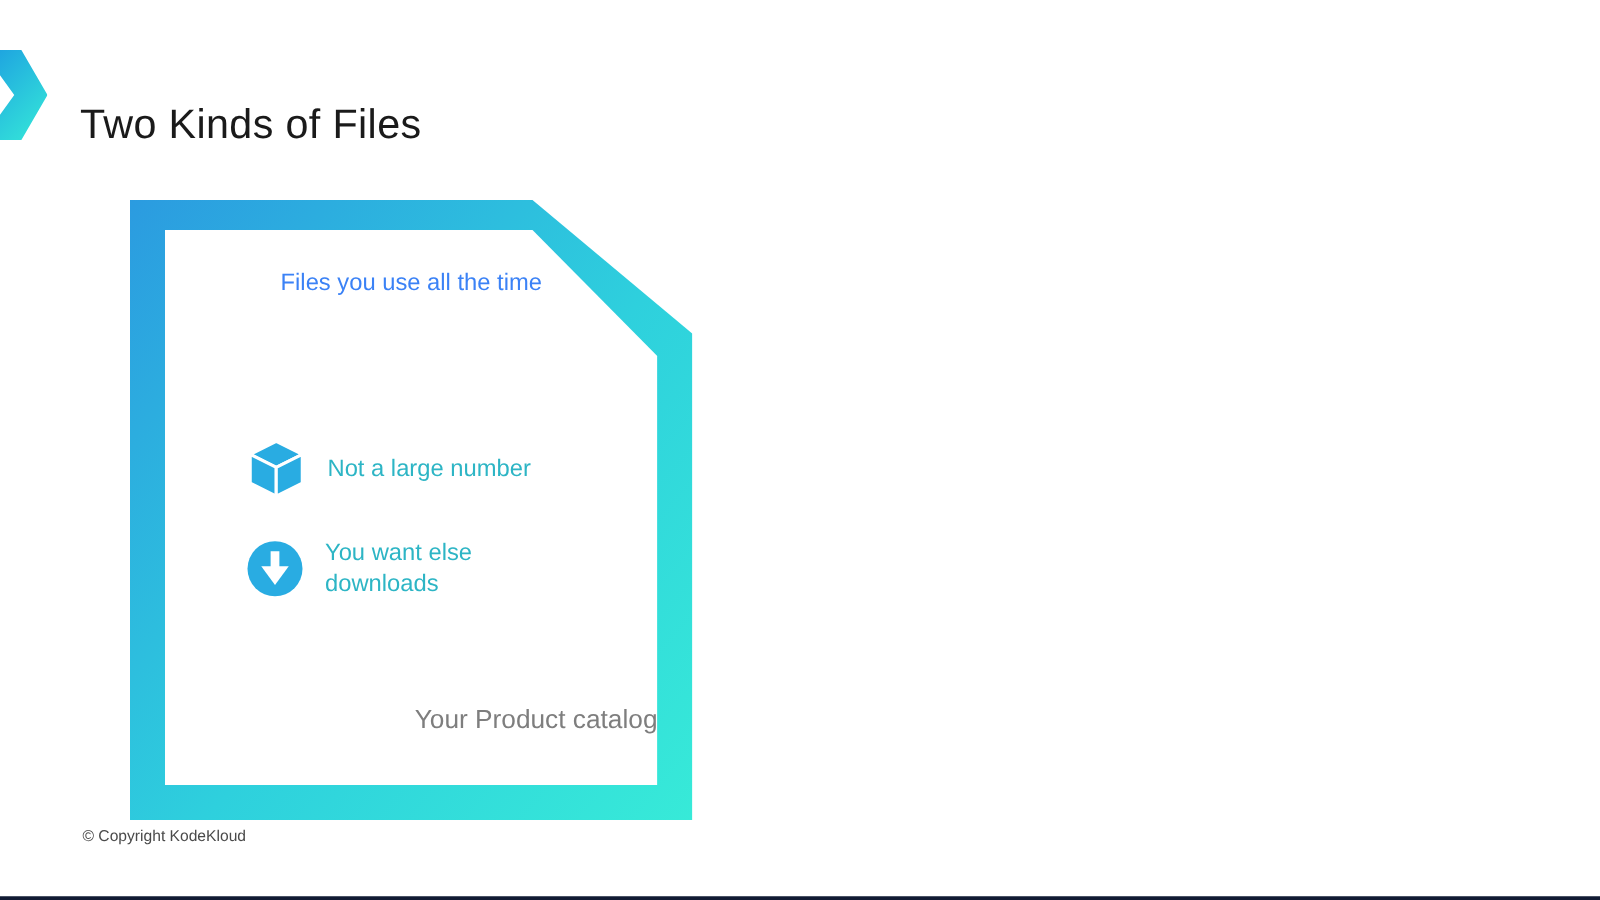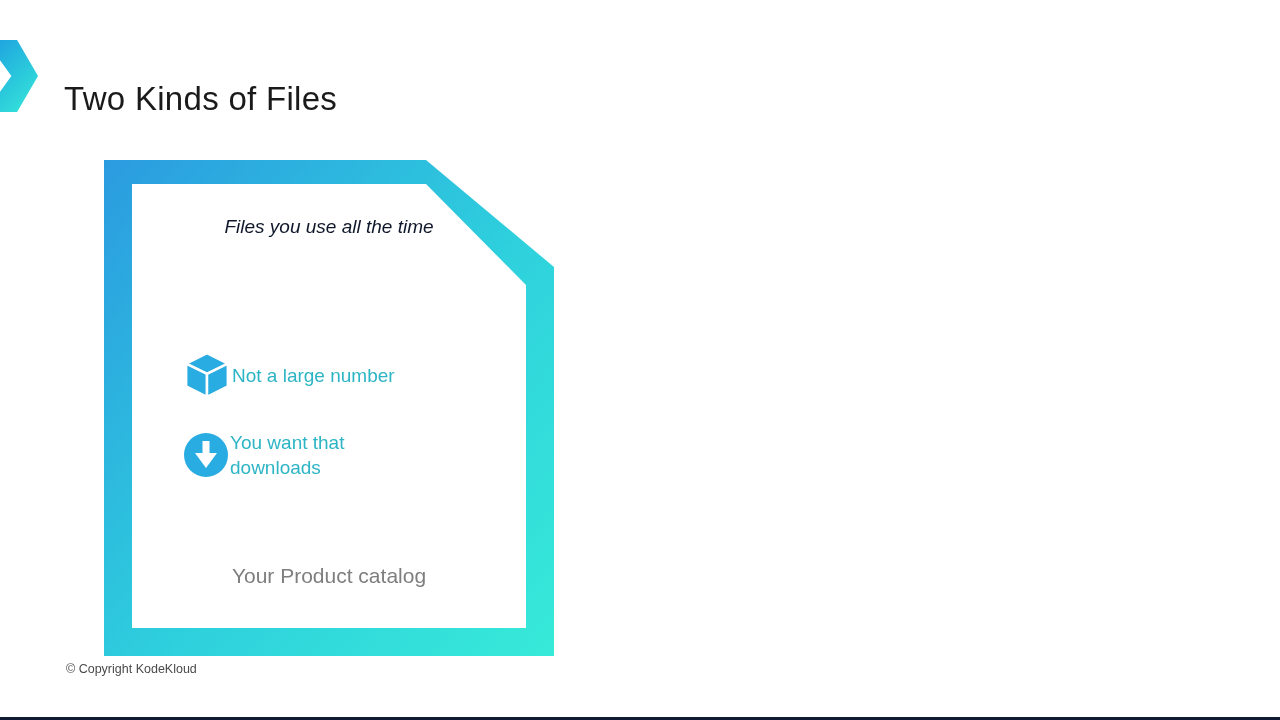--- a/index.html
+++ b/index.html
@@ -71,49 +71,50 @@
   .card-header {
     position: absolute;
     top: 30px;
     left: 0;
     right: 0;
     text-align: center;
     font-size: 19px;
     font-weight: 500;
     line-height: 26px;
   }
-  .card-left .card-header  { color: #0f172a; font-style: italic; }
+  .card-left .card-header  { color: #3b82f6; }
   .card-right .card-header { color: #d4548a; top: 18px; }
   .card-right .card-header .wrap { display: inline-block; max-width: 240px; }
 
   .bullet-row {
     position: absolute;
-    left: 50px;
+    left: 64px;
     display: flex;
     align-items: center;
+    gap: 16px;
   }
   .bullet-row.row-1 { top: 166px; height: 50px; }
   .bullet-row.row-2 { top: 246px; height: 50px; }
 
   .bullet-icon { flex: 0 0 auto; display: block; line-height: 0; }
 
   .bullet-text {
     font-size: 19px;
     line-height: 25px;
     color: #2db5c5;
     font-weight: 400;
   }
   .bullet-text.narrow { max-width: 160px; }
 
   .card-caption {
     position: absolute;
     top: 380px;
     left: 0;
     right: 0;
-    text-align: center;
+    text-align: right;
     font-size: 21px;
     color: #7e7e7e;
   }
 
   .footer {
     position: absolute;
     left: 54px;
     top: 662px;
     font-size: 12.5px;
     color: #4a4a4a;
@@ -158,21 +159,21 @@
       </div>
 
       <div class="bullet-row row-2">
         <span class="bullet-icon">
           <svg viewBox="0 0 48 48" width="48" height="48" aria-hidden="true">
             <circle cx="24" cy="24" r="22" fill="#29ace2"></circle>
             <rect x="20.5" y="10" width="7" height="14" fill="#ffffff"></rect>
             <polygon points="13,22 35,22 24,37" fill="#ffffff"></polygon>
           </svg>
         </span>
-        <span class="bullet-text narrow">You want that downloads</span>
+        <span class="bullet-text narrow">You want else downloads</span>
       </div>
 
       <div class="card-caption">Your Product catalog</div>
     </div>
   </div>
 
 
   <div class="footer">© Copyright KodeKloud</div>
 
   <div class="bottom-bar"></div>

